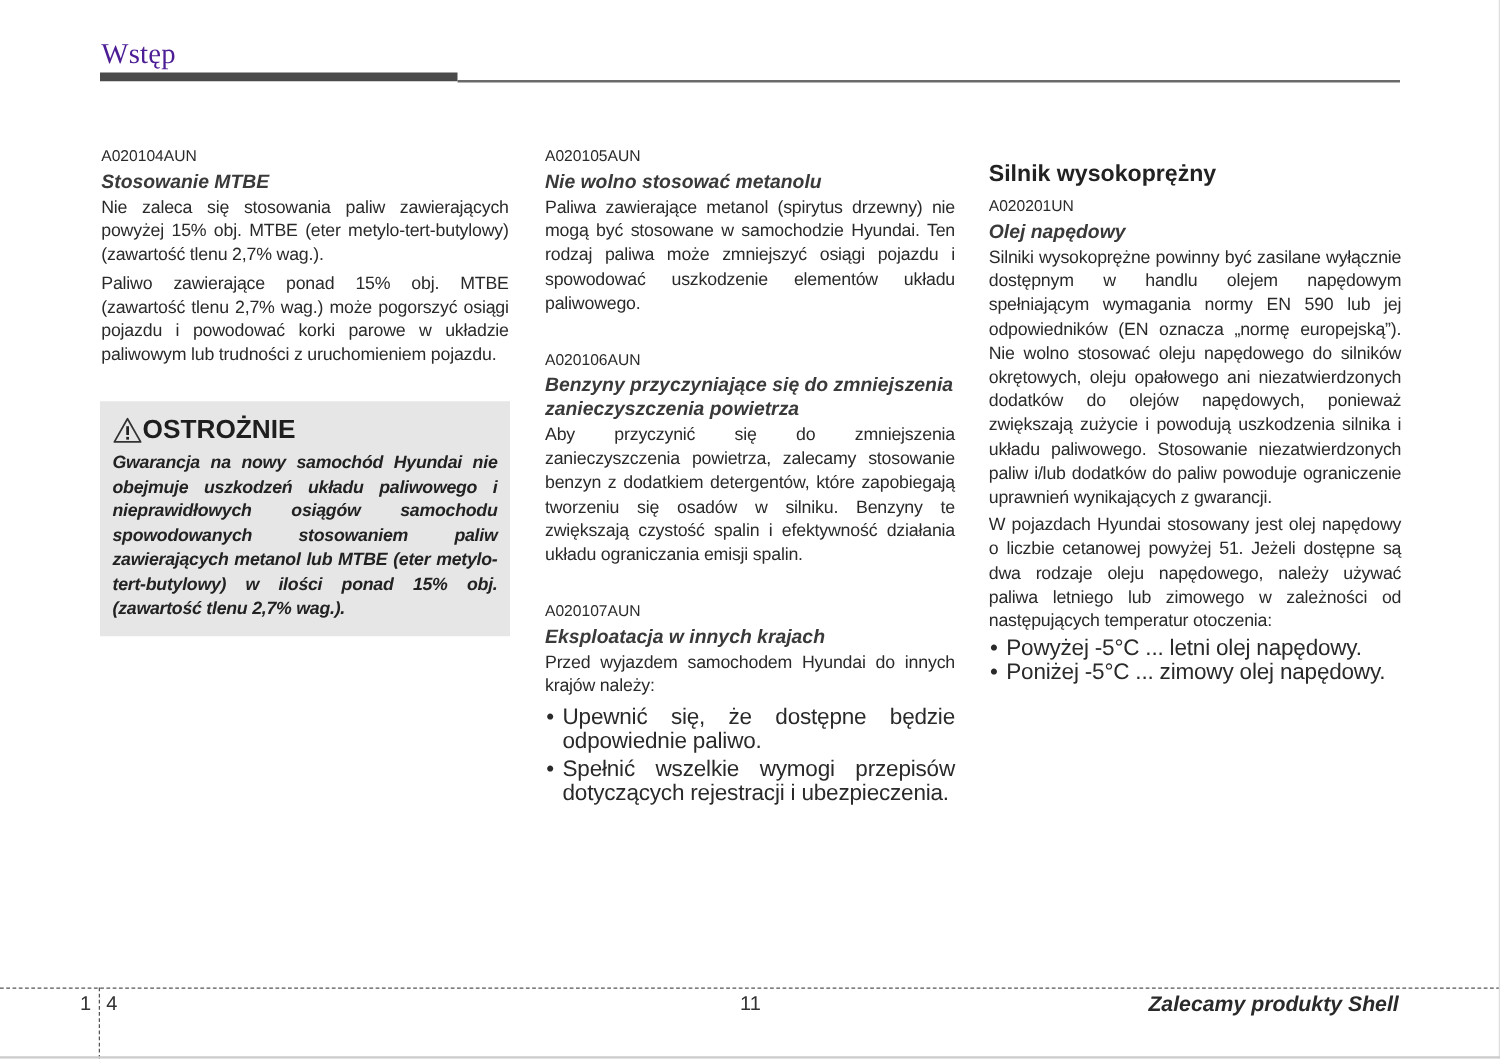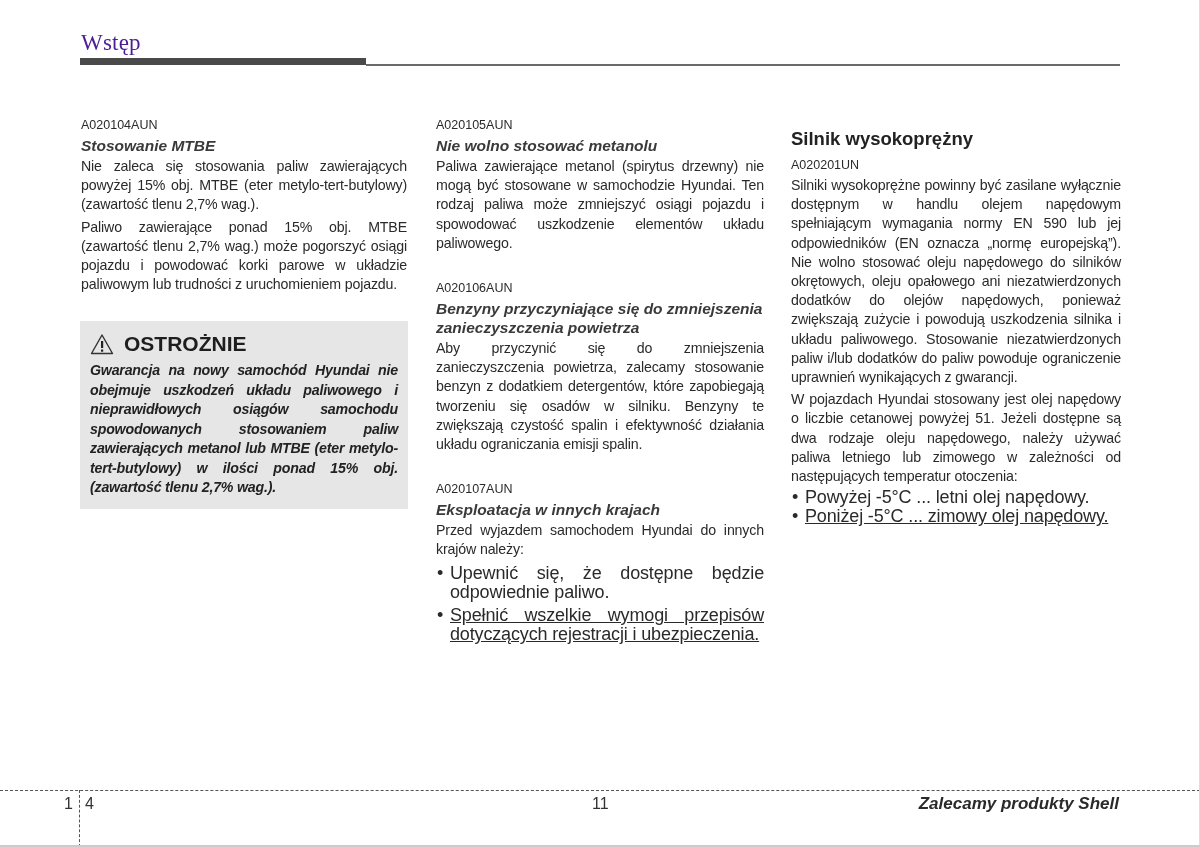--- a/index.html
+++ b/index.html
@@ -36,29 +36,29 @@
 
     .section-head {
       font-size: 18.5px; font-weight: bold; color: #222; margin-bottom: 8px; line-height: 22px;
     }
 
     .bullets { list-style: none; margin-top: 4px; }
     .bullets li {
       position: relative; padding-left: 14px; font-size: 18px; line-height: 19.2px;
       text-align: justify; letter-spacing: -0.15px;
     }
-    .bullets li + li { margin-top: 4px; text-decoration: underline; }
+    .bullets li + li { margin-top: 4px; }
     .bullets li::before { content: "•"; position: absolute; left: 1px; top: 0; }
 
     .warning-box {
       position: absolute; left: 80px; top: 321px; width: 328px; height: 188px;
       background: #e6e6e6; padding: 10px 10px 0 10px;
     }
     .warning-title {
-      display: flex; align-items: center; gap: 10px; font-size: 21px; font-weight: bold; color: #1e1e1e;
+      display: flex; align-items: center; font-size: 21px; font-weight: bold; color: #1e1e1e;
       line-height: 26px; margin-bottom: 4px;
     }
     .warning-icon { width: 24px; height: 22px; display: inline-block; }
     .warning-text {
       font-size: 14.2px; line-height: 19.5px; font-weight: bold; font-style: italic; text-align: justify;
       color: #222; letter-spacing: -0.2px;
     }
 
     .footer-line {
       position: absolute; left: 0; top: 790px; width: 1200px; height: 0;
@@ -136,20 +136,21 @@
       <li>Upewnić się, że dostępne będzie odpowiednie paliwo.</li>
       <li>Spełnić wszelkie wymogi przepisów dotyczących rejestracji i ubezpieczenia.</li>
     </ul>
   </div>
 </div>
 
 <div class="col col-3" style="top:128px">
   <div class="section-head">Silnik wysokoprężny</div>
   <div class="section">
     <div class="code">A020201UN</div>
+    <div class="subhead">Olej napędowy</div>
     <p class="para">Silniki wysokoprężne powinny być zasilane wyłącznie dostępnym w handlu olejem napędowym spełniającym wymagania normy EN 590 lub jej odpowiedników (EN oznacza „normę europejską”). Nie wolno stosować oleju napędowego do silników okrętowych, oleju opałowego ani niezatwierdzonych dodatków do olejów napędowych, ponieważ zwiększają zużycie i powodują uszkodzenia silnika i układu paliwowego. Stosowanie niezatwierdzonych paliw i/lub dodatków do paliw powoduje ograniczenie uprawnień wynikających z gwarancji.</p>
     <p class="para">W pojazdach Hyundai stosowany jest olej napędowy o liczbie cetanowej powyżej 51. Jeżeli dostępne są dwa rodzaje oleju napędowego, należy używać paliwa letniego lub zimowego w zależności od następujących temperatur otoczenia:</p>
     <ul class="bullets" style="margin-top:2px">
       <li>Powyżej -5°C ... letni olej napędowy.</li>
       <li style="margin-top:0">Poniżej -5°C ... zimowy olej napędowy.</li>
     </ul>
   </div>
 </div>
 
 <div class="footer-line"></div>

